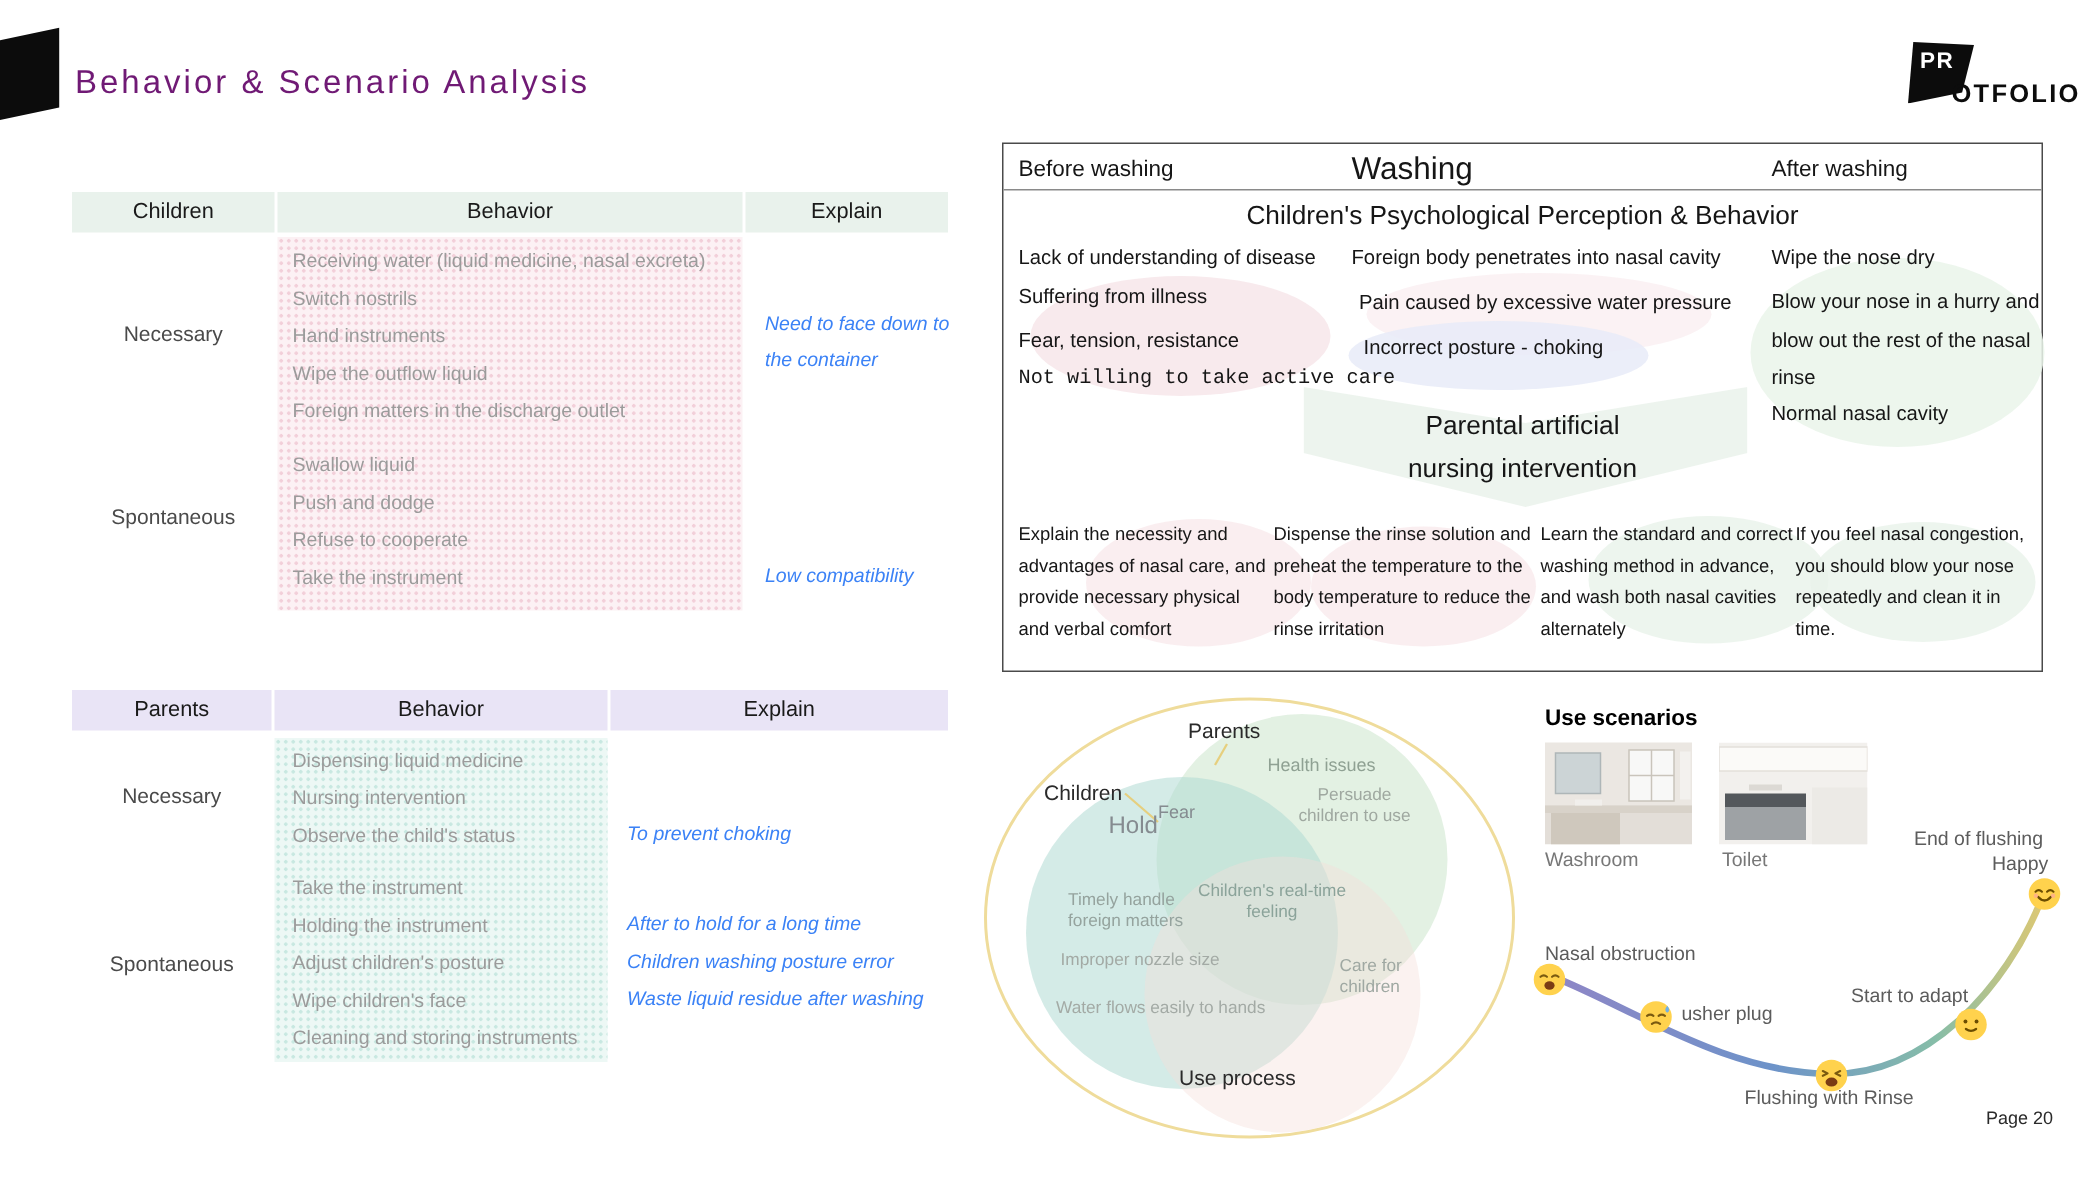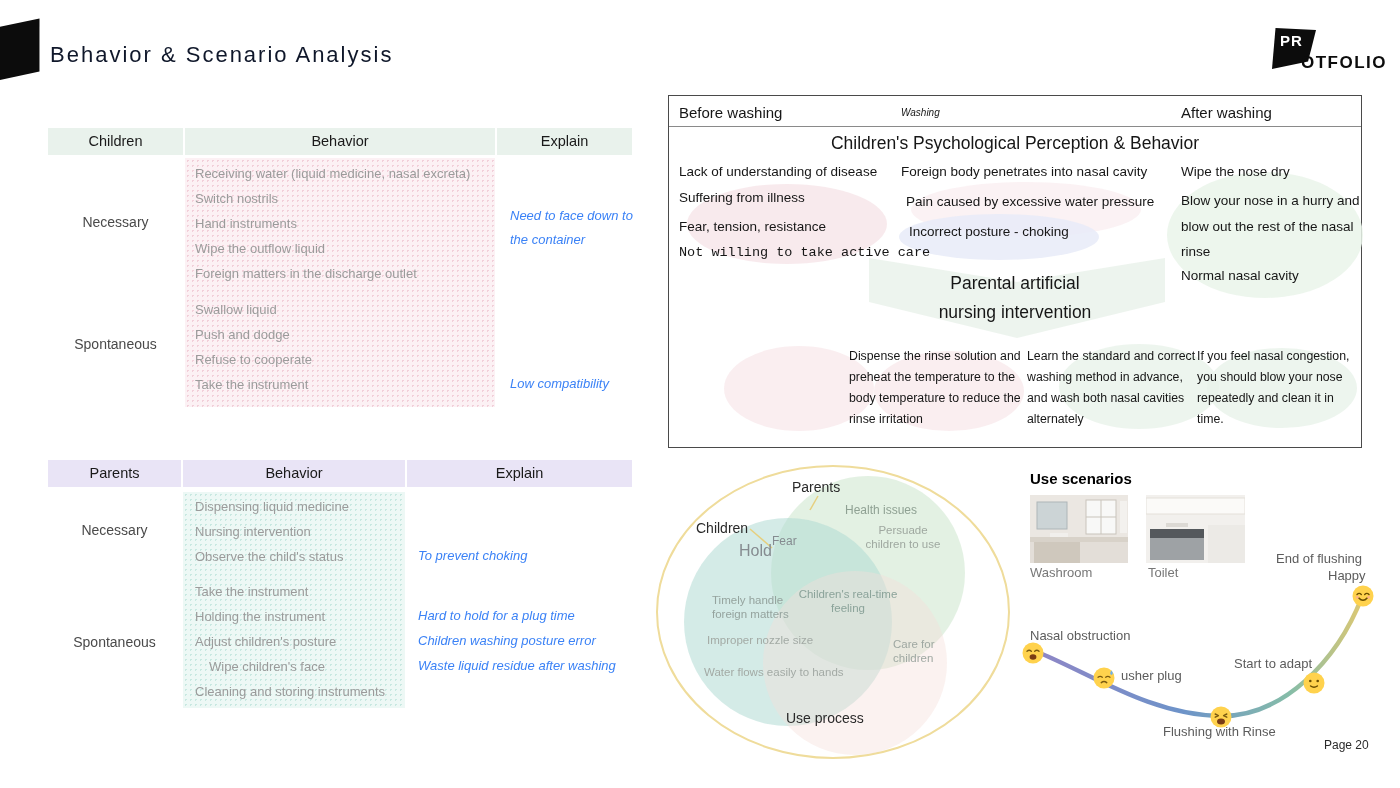--- a/index.html
+++ b/index.html
@@ -18,21 +18,21 @@
   .vlabel{position:absolute;font-size:14px;color:#2a2a2a;white-space:nowrap;}
   .vtext{position:absolute;font-size:11.5px;line-height:14px;}
   .clabel{position:absolute;font-size:13px;color:#5c5c5c;white-space:nowrap;}
 </style>
 </head>
 <body>
 
 <div class="canvas">
 
   <div class="abs" style="left:-8px;top:24px;width:48px;height:52px;background:#0c0c0c;transform:rotate(-12deg) skewX(-12deg);"></div>
-  <div class="abs" style="left:50px;top:42px;font-size:22px;letter-spacing:2px;color:#0f172a;">Behavior &amp; Scenario Analysis</div>
+  <div class="abs" style="left:50px;top:42px;font-size:22px;letter-spacing:2px;color:#701a75;">Behavior &amp; Scenario Analysis</div>
 
   <div class="abs" style="left:1272px;top:26px;width:125px;height:52px;">
     <div class="abs" style="left:0;top:2px;width:44px;height:41px;background:#0c0c0c;clip-path:polygon(8% 0, 100% 5%, 82% 82%, 0 100%);"></div>
     <div class="abs" style="left:8px;top:6px;color:#ffffff;font-weight:bold;font-size:15px;letter-spacing:1px;">PR</div>
     <div class="abs" style="left:29px;top:27px;color:#0c0c0c;font-weight:bold;font-size:17px;letter-spacing:1.5px;">OTFOLIO</div>
   </div>
 
   <div class="abs" style="left:48px;top:128px;width:584px;height:282px;">
     <div class="th" style="left:0;width:135px;background:#e9f2ec;">Children</div>
     <div class="th" style="left:137px;width:310px;background:#e9f2ec;">Behavior</div>
@@ -64,41 +64,41 @@
     <div class="glabel" style="left:0;top:58px;width:133px;">Necessary</div>
     <div class="bi" style="left:147px;top:34px;">Dispensing liquid medicine</div>
     <div class="bi" style="left:147px;top:59px;">Nursing intervention</div>
     <div class="bi" style="left:147px;top:84px;">Observe the child's status</div>
     <div class="explain" style="left:370px;top:84px;width:210px;white-space:nowrap;">To prevent choking</div>
 
     <div class="glabel" style="left:0;top:170px;width:133px;">Spontaneous</div>
     <div class="bi" style="left:147px;top:119px;">Take the instrument</div>
     <div class="bi" style="left:147px;top:144px;">Holding the instrument</div>
     <div class="bi" style="left:147px;top:169px;">Adjust children's posture</div>
-    <div class="bi" style="left:147px;top:194px;margin-left:14px;">Wipe children's face</div>
+    <div class="bi" style="left:147px;top:194px;">Wipe children's face</div>
     <div class="bi" style="left:147px;top:219px;">Cleaning and storing instruments</div>
-    <div class="explain" style="left:370px;top:144px;width:214px;white-space:nowrap;">Hard to hold for a plug time</div>
+    <div class="explain" style="left:370px;top:144px;width:214px;white-space:nowrap;">After to hold for a long time</div>
     <div class="explain" style="left:370px;top:169px;width:214px;white-space:nowrap;">Children washing posture error</div>
     <div class="explain" style="left:370px;top:194px;width:216px;white-space:nowrap;">Waste liquid residue after washing</div>
   </div>
 
   <div class="abs" style="left:668px;top:95px;width:694px;height:353px;border:1px solid #4a4a4a;background:#fff;">
 
     <div class="blob" style="left:18px;top:88px;width:200px;height:80px;background:#f6e3e7;opacity:.75;"></div>
     <div class="blob" style="left:242px;top:86px;width:230px;height:55px;background:#f8e9ec;opacity:.6;"></div>
     <div class="blob" style="left:230px;top:118px;width:200px;height:46px;background:#e7ebf8;opacity:.85;"></div>
     <div class="blob" style="left:498px;top:76px;width:196px;height:126px;background:#eaf4ea;opacity:.85;"></div>
     <div class="abs" style="left:200px;top:162px;width:296px;height:80px;background:#e6f0e7;opacity:.7;z-index:1;clip-path:polygon(0 0, 50% 30%, 100% 0, 100% 55%, 50% 100%, 0 55%);"></div>
     <div class="blob" style="left:55px;top:250px;width:150px;height:85px;background:#f8e7ea;opacity:.7;"></div>
     <div class="blob" style="left:205px;top:255px;width:150px;height:80px;background:#f8e7ea;opacity:.7;"></div>
     <div class="blob" style="left:390px;top:248px;width:160px;height:85px;background:#e9f3ea;opacity:.8;"></div>
     <div class="blob" style="left:538px;top:252px;width:150px;height:80px;background:#e9f3ea;opacity:.8;"></div>
 
     <div class="psy" style="left:10px;top:7px;font-size:15px;">Before washing</div>
-    <div class="psy" style="left:232px;top:7px;font-size:10px;font-style:italic;">Washing</div>
+    <div class="psy" style="left:232px;top:7px;font-size:21px;">Washing</div>
     <div class="psy" style="left:512px;top:7px;font-size:15px;">After washing</div>
     <div class="abs" style="left:0;top:30px;width:100%;height:1px;background:#8a8a8a;z-index:2;"></div>
 
     <div class="psy" style="left:0;top:38px;width:100%;text-align:center;font-size:17.5px;">Children's Psychological Perception &amp; Behavior</div>
 
     <div class="psy" style="left:10px;top:66px;">Lack of understanding of disease</div>
     <div class="psy" style="left:10px;top:92px;">Suffering from illness</div>
     <div class="psy" style="left:10px;top:121px;">Fear, tension, resistance</div>
     <div class="psy" style="left:10px;top:147px;font-family:Liberation Mono, monospace;">Not willing to take active care</div>
 
@@ -106,20 +106,21 @@
     <div class="psy" style="left:232px;top:66px;">Foreign body penetrates into nasal cavity</div>
     <div class="psy" style="left:240px;top:126px;">Incorrect posture - choking</div>
 
     <div class="psy" style="left:512px;top:66px;">Wipe the nose dry</div>
     <div class="psy" style="left:512px;top:92px;width:182px;white-space:normal;line-height:25.5px;">Blow your nose in a hurry and blow out the rest of the nasal rinse</div>
     <div class="psy" style="left:512px;top:170px;">Normal nasal cavity</div>
 
     <div class="psy" style="left:0;top:178px;width:100%;text-align:center;font-size:17.5px;">Parental artificial</div>
     <div class="psy" style="left:0;top:207px;width:100%;text-align:center;font-size:17.5px;">nursing intervention</div>
 
+    <div class="intv" style="left:10px;top:250px;width:168px;">Explain the necessity and advantages of nasal care, and provide necessary physical and verbal comfort</div>
     <div class="intv" style="left:358px;top:250px;width:172px;">Learn the standard and correct washing method in advance, and wash both nasal cavities alternately</div>
     <div class="intv" style="left:180px;top:250px;width:178px;">Dispense the rinse solution and preheat the temperature to the body temperature to reduce the rinse irritation</div>
     <div class="intv" style="left:528px;top:250px;width:164px;">If you feel nasal congestion, you should blow your nose repeatedly and clean it in time.</div>
   </div>
 
   <svg class="abs" style="left:650px;top:458px;" width="380" height="310" viewBox="0 0 380 310">
     <ellipse cx="183" cy="154" rx="176" ry="146" fill="none" stroke="#efdc9b" stroke-width="2"></ellipse>
     <circle cx="218" cy="115" r="97" fill="rgba(199,227,200,0.5)"></circle>
     <circle cx="138" cy="164" r="104" fill="rgba(176,219,211,0.55)"></circle>
     <circle cx="205" cy="205" r="92" fill="rgba(246,222,218,0.4)"></circle>

